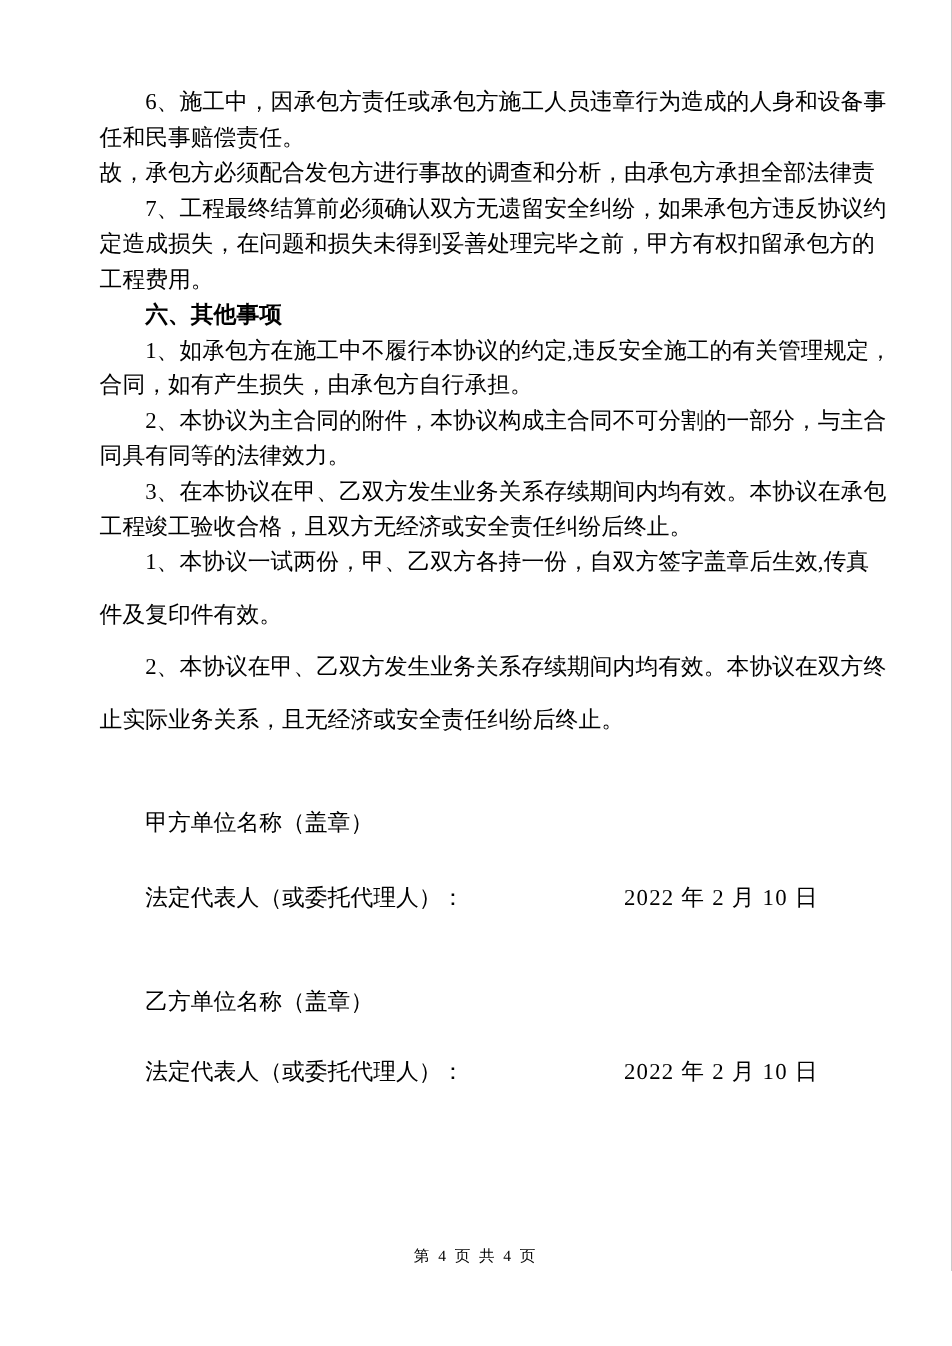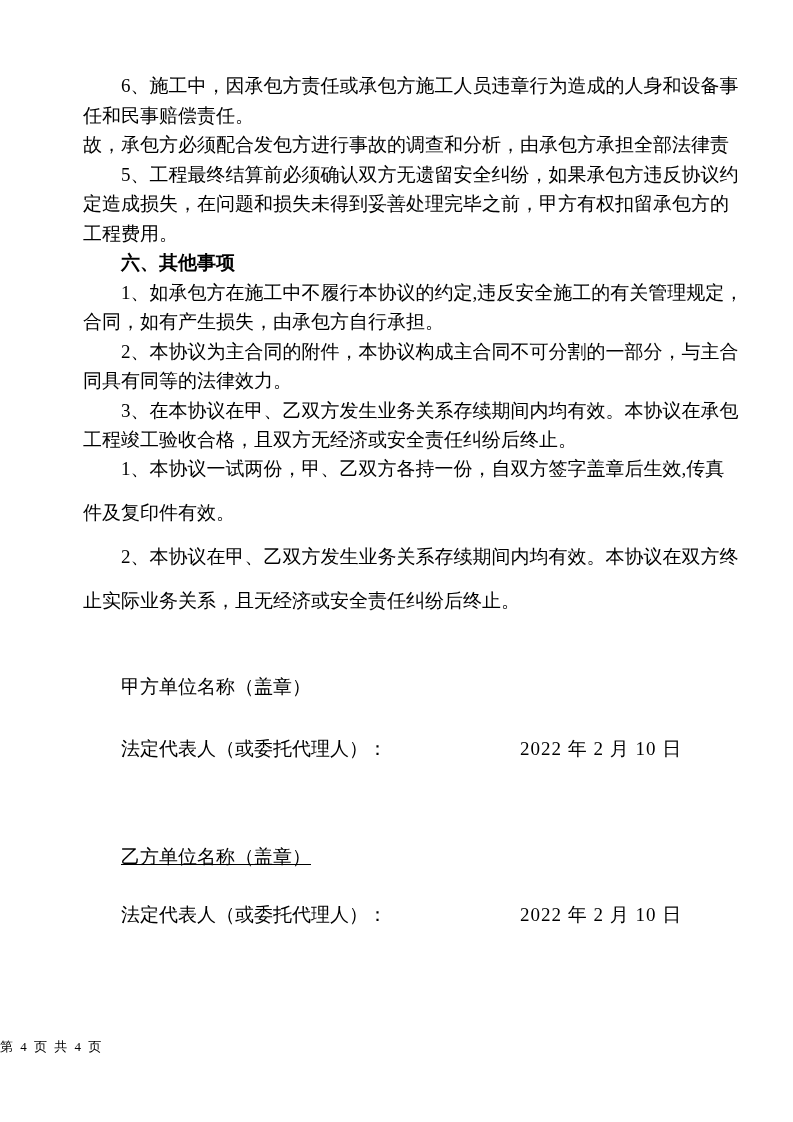--- a/index.html
+++ b/index.html
@@ -39,51 +39,51 @@
   .sec7 .line {
     line-height: 44px;
   }
   .sig-row {
     position: relative;
     line-height: 30px;
     white-space: nowrap;
   }
   .sig-party-a   { margin-top: 49px; }
   .sig-rep-a     { margin-top: 32px; }
-  .sig-party-b   { margin-top: 78px; text-decoration: underline; }
+  .sig-party-b   { margin-top: 57px; }
   .sig-rep-b     { margin-top: 28px; }
   .sig-date {
     position: absolute;
     left: 437px;
     top: 0;
     text-indent: 0;
     letter-spacing: 1px;
   }
   .page-footer {
     position: absolute;
     top: 1037px;
     left: 0;
     width: 100%;
-    text-align: left;
+    text-align: center;
     font-size: 13px;
     line-height: 20px;
     letter-spacing: 2px;
   }
 </style>
 </head>
 <body>
 
 <div class="page">
   <div class="doc-body">
 
     <div class="line indent">6、施工中，因承包方责任或承包方施工人员违章行为造成的人身和设备事</div>
     <div class="line">任和民事赔偿责任。</div>
     <div class="line">故，承包方必须配合发包方进行事故的调查和分析，由承包方承担全部法律责</div>
 
-    <div class="line indent">5、工程最终结算前必须确认双方无遗留安全纠纷，如果承包方违反协议约</div>
+    <div class="line indent">7、工程最终结算前必须确认双方无遗留安全纠纷，如果承包方违反协议约</div>
     <div class="line">定造成损失，在问题和损失未得到妥善处理完毕之前，甲方有权扣留承包方的</div>
     <div class="line">工程费用。</div>
 
     <div class="line indent heading">六、其他事项</div>
 
     <div class="line indent">1、如承包方在施工中不履行本协议的约定,违反安全施工的有关管理规定，</div>
     <div class="line">合同，如有产生损失，由承包方自行承担。</div>
 
     <div class="line indent">2、本协议为主合同的附件，本协议构成主合同不可分割的一部分，与主合</div>
     <div class="line">同具有同等的法律效力。</div>

